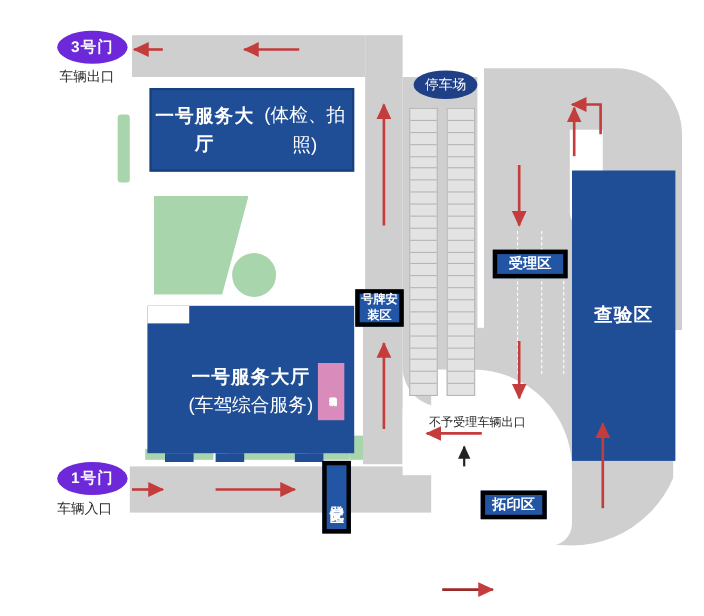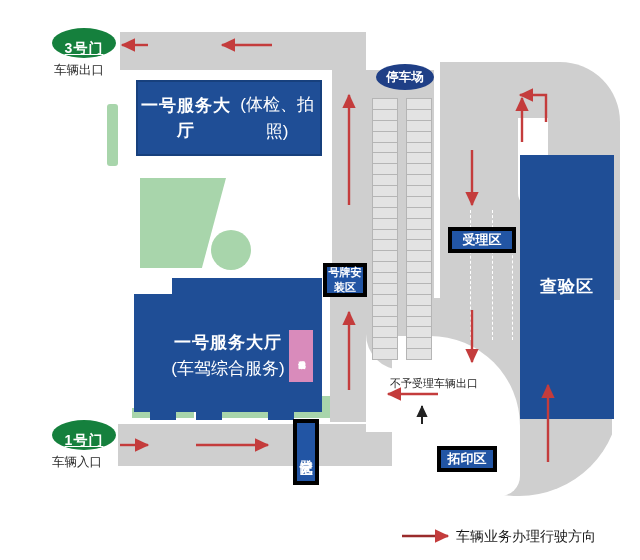--- a/index.html
+++ b/index.html
@@ -81,47 +81,46 @@
     line-height: 1.35;
   }
   .chip-vert {
     writing-mode: vertical-rl;
     letter-spacing: 2px;
   }
 
   
   .gate {
     position: absolute;
-    background: #15803d;
+    background: #6d28d9;
     color: #ffffff;
     border-radius: 50%;
     display: flex;
-    align-items: flex-end;
+    align-items: center;
     justify-content: center;
     font-size: 14px;
     font-weight: bold;
     letter-spacing: 1px;
-    text-decoration: underline;
   }
   .gate-sub {
     position: absolute;
     color: #2b2b2b;
     font-size: 12.5px;
     white-space: nowrap;
   }
   .oval-lot {
     position: absolute;
     background: #1f3f86;
     color: #ffffff;
     border-radius: 50%;
     display: flex;
     align-items: center;
     justify-content: center;
     font-size: 12.5px;
-    font-weight: bold;
+    font-weight: normal;
   }
 
   
   .stall-col {
     position: absolute;
     display: flex;
     flex-direction: column;
     background: #e3e3e3;
     border: 1px solid #b5b5b5;
     box-sizing: border-box;
@@ -358,15 +357,14 @@
       <line x1="422" y1="424" x2="422" y2="406"></line>
     </g>
 
     <g stroke="#9a2b2b" stroke-width="2.4" fill="none" marker-end="url(#ah)">
       <line x1="402" y1="536" x2="448" y2="536"></line>
     </g>
   </svg>
 
   <div class="note" style="left:390px; top:376px;">不予受理车辆出口</div>
 
-  <div class="legend-text" style="left:456px; top:528px;">车辆业务办理行驶方向</div>
 
 </div>
 
 </body></html>

